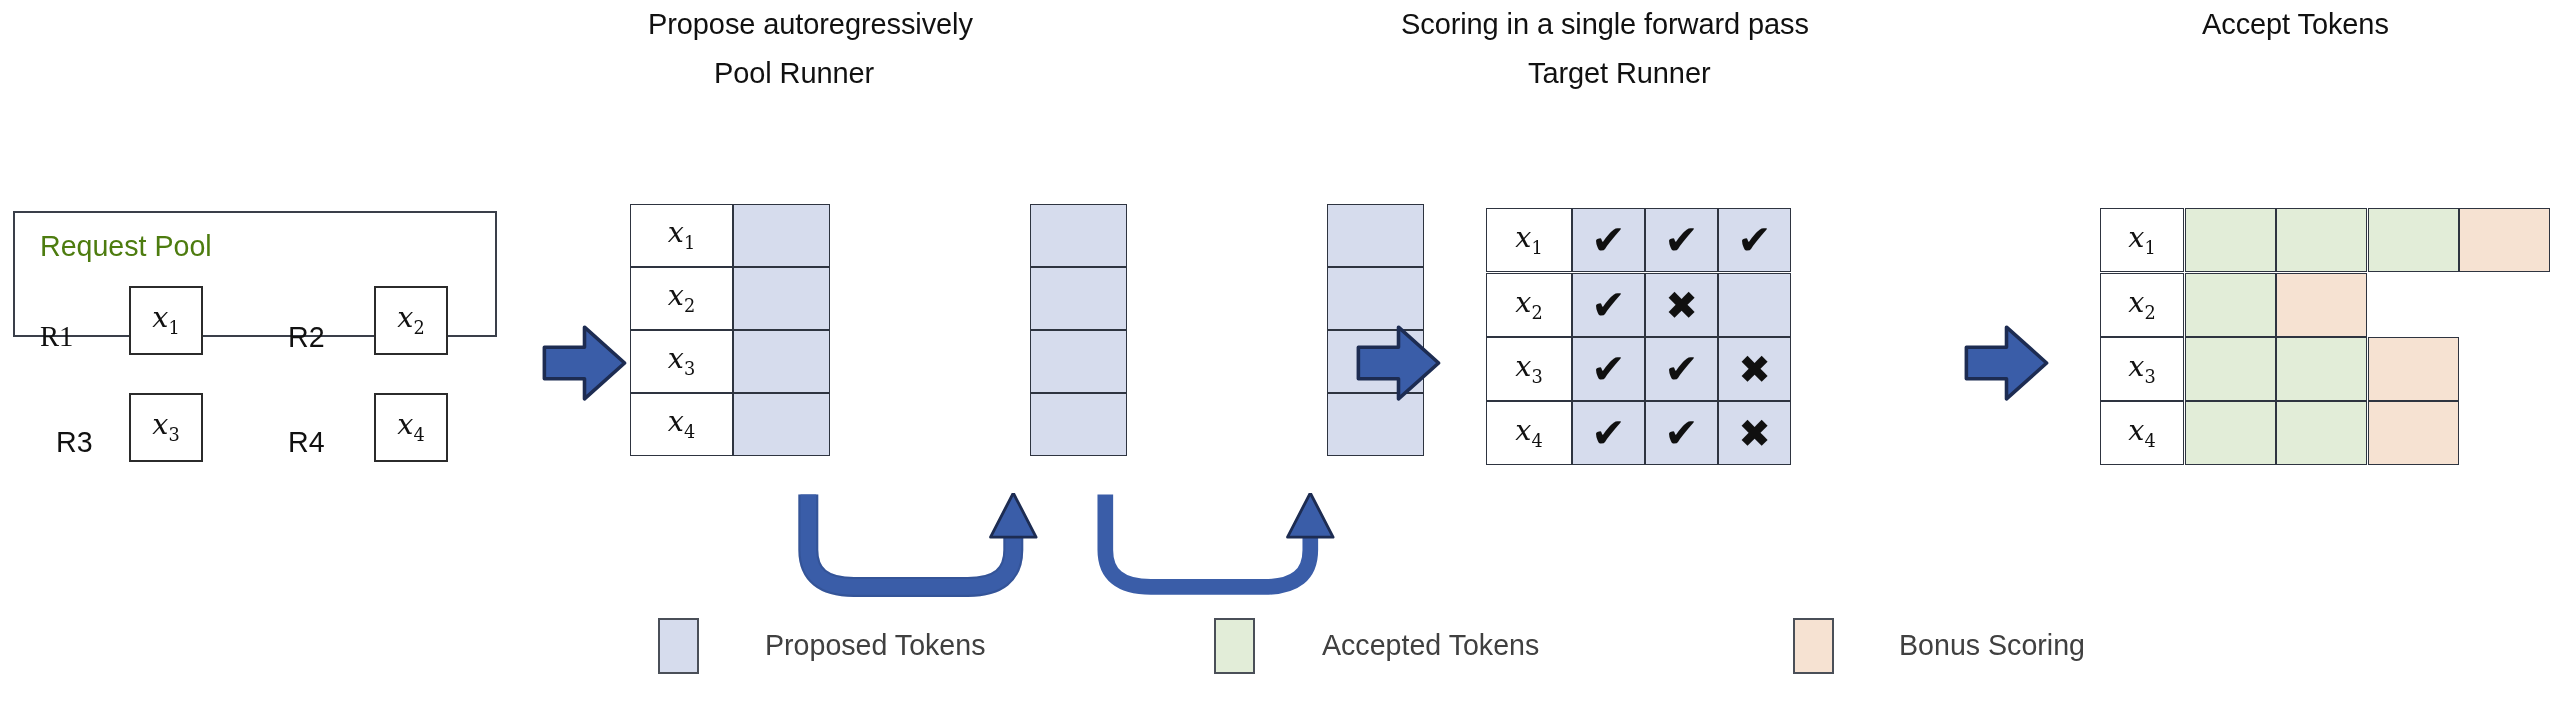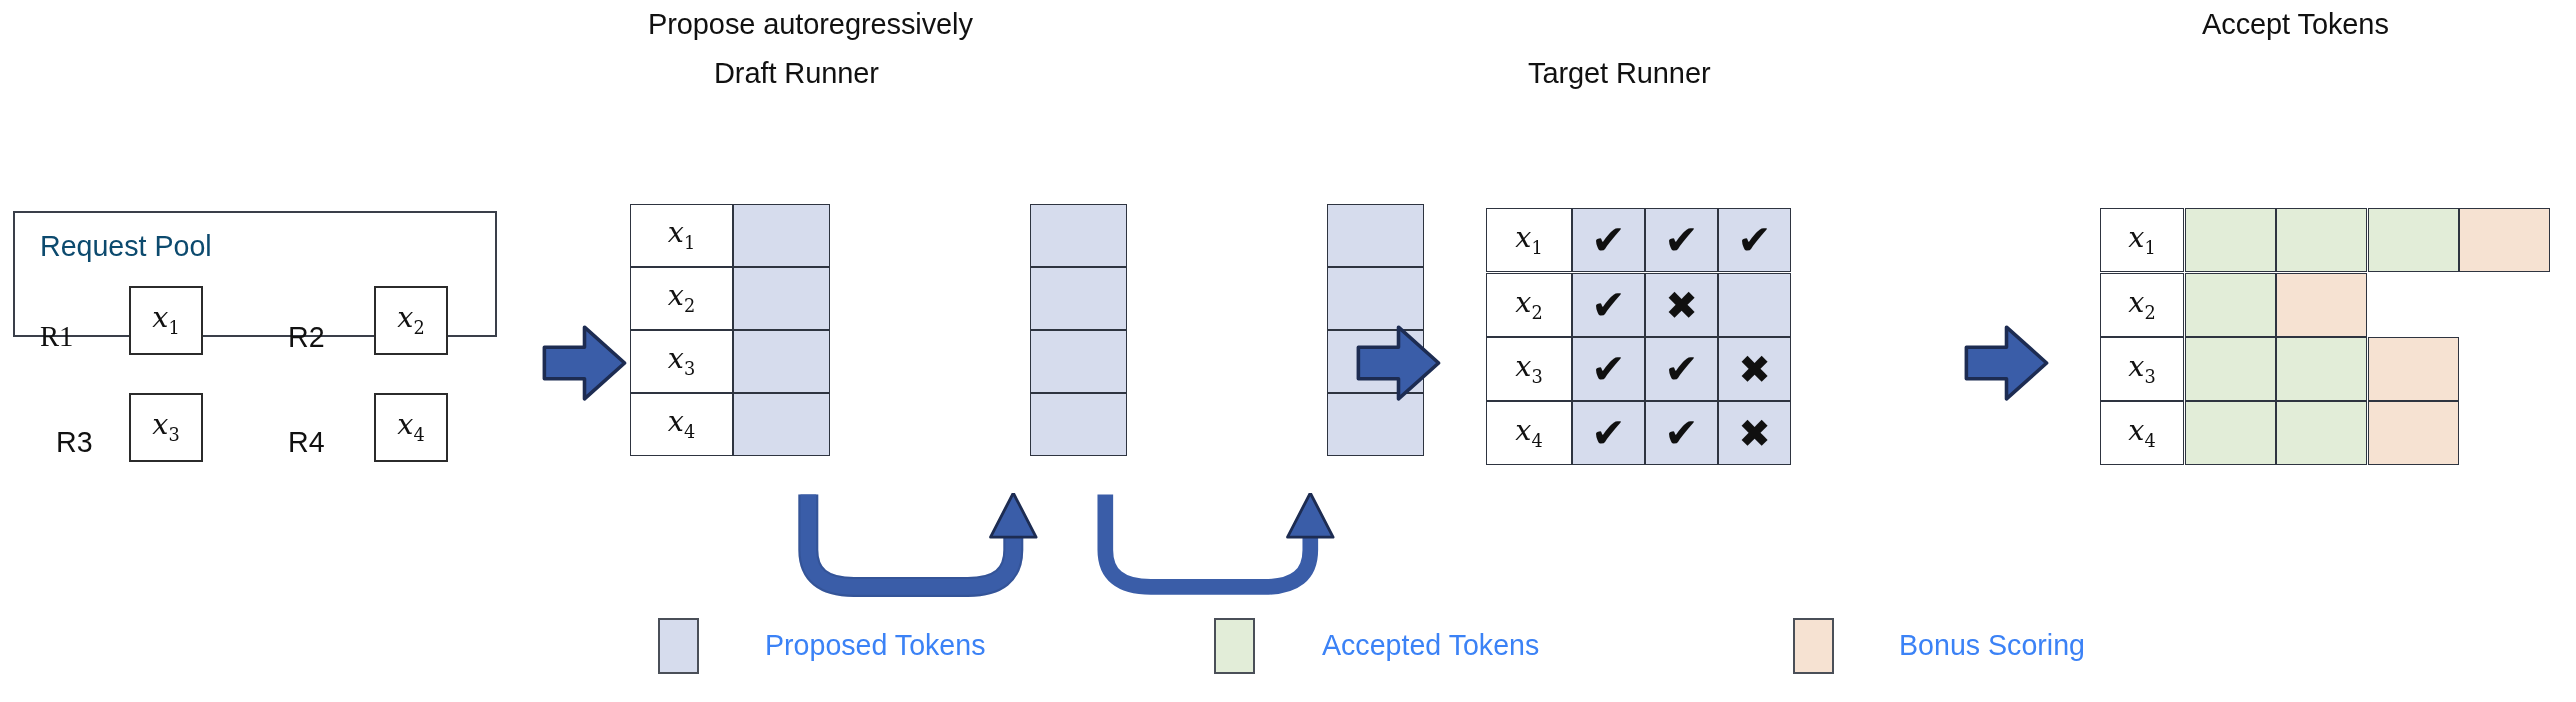--- a/index.html
+++ b/index.html
@@ -25,21 +25,21 @@
 
   
   #request-pool{
     left:13px; top:211px; width:484px; height:126px;
     border:2.1px solid #3a3f4a;
     background:#ffffff;
     box-sizing:border-box;
   }
   #request-pool-title{
     left:40px; top:230px;
-    font-size:28.6px; color:#0c4a6e; white-space:nowrap;
+    font-size:28.6px; color:#4d7c0f; white-space:nowrap;
   }
   .req-label{
     font-size:28.6px; color:#111; white-space:nowrap; line-height:1;
   }
   .req-box{
     border:2.1px solid #2b2b2b;
     background:#ffffff;
     box-sizing:border-box;
     display:flex;align-items:center;justify-content:center;
   }
@@ -81,39 +81,40 @@
   
   .legend-swatch{
     position:absolute;
     width:41px;height:56px;
     border:2.1px solid #4a4f58;
     box-sizing:border-box;
   }
   .legend-text{
     position:absolute;
     font-size:28.6px;
-    color:#3b82f6;
+    color:#404040;
     white-space:nowrap;
     line-height:1;
     text-align:right;
   }
 
   
   .block-arrow{position:absolute;}
   .curve-arrow{position:absolute;}
 </style>
 </head>
 <body>
 
 <div id="stage">
 
   <div class="abs heading" style="left:648px;top:10px;">Propose autoregressively</div>
 
-  <div class="abs heading" style="left:714px;top:59px;">Draft Runner</div>
-
+  <div class="abs heading" style="left:714px;top:59px;">Pool Runner</div>
+
+  <div class="abs heading" style="left:1401px;top:10px;">Scoring in a single forward pass</div>
 
   <div class="abs heading" style="left:1528px;top:59px;">Target Runner</div>
 
   <div class="abs heading" style="left:2178px;top:10px;margin-left:24px;">Accept Tokens</div>
 
   <div class="abs" id="request-pool"></div>
 
   <div class="abs" id="request-pool-title">Request Pool</div>
 
   <div class="abs req-label" style="left:40px;top:323px;font-family:Liberation Serif, serif;">R1</div>

